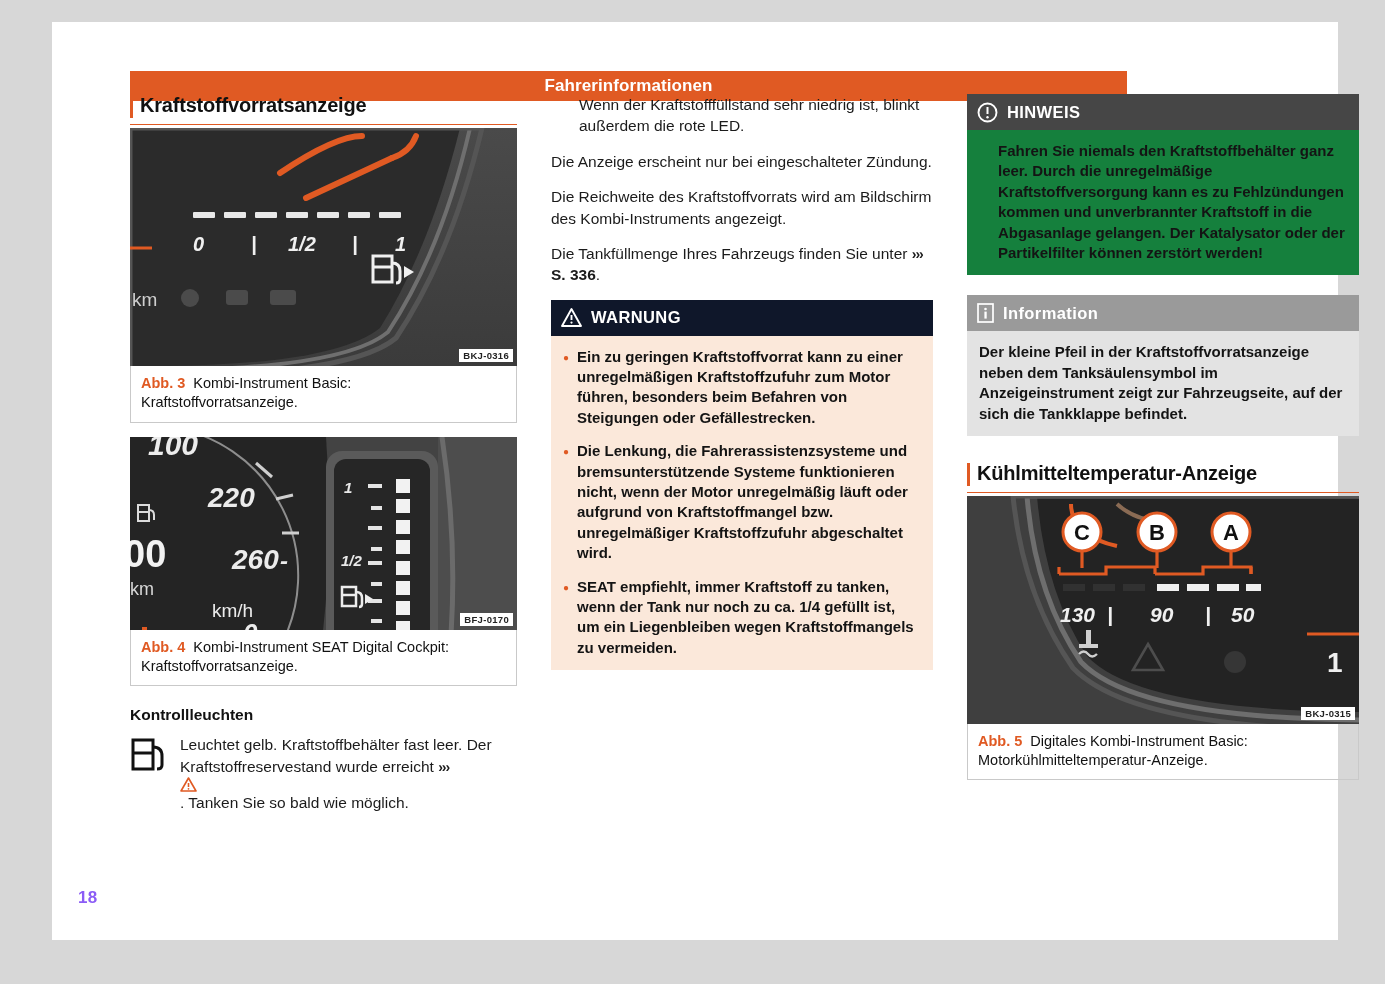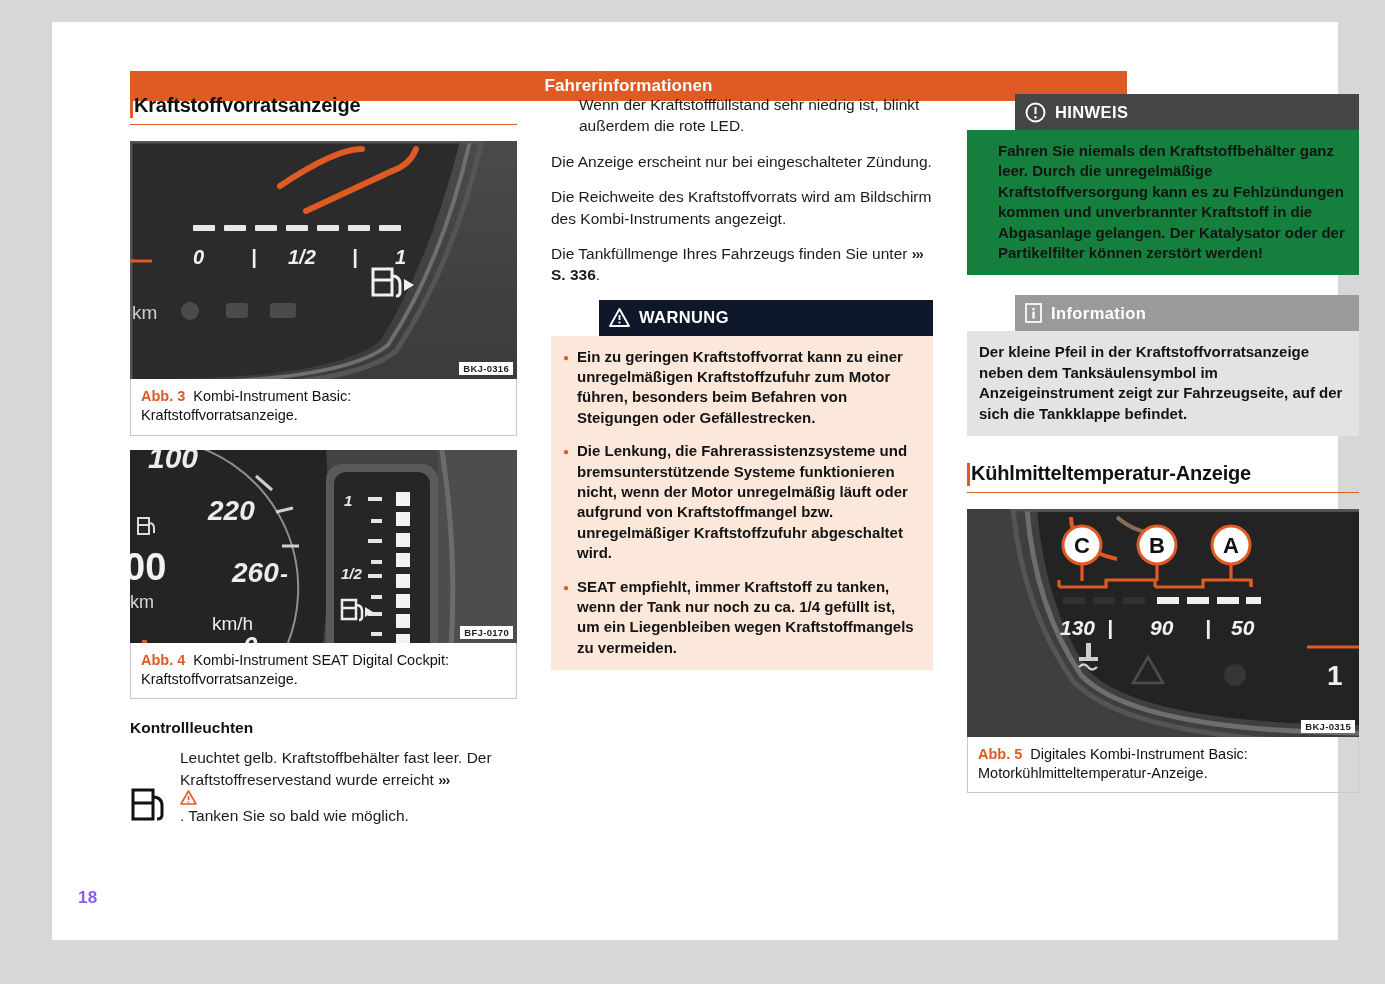--- a/index.html
+++ b/index.html
@@ -39,23 +39,23 @@
     display:flex;
     gap:34px;
   }
   .col{width:387px;}
   .col.mid{width:390px;}
   .col.right{width:392px;}
 
   
   .sec-head{
     position:relative;
-    padding-left:4px;
+    padding-left:10px;
     padding-bottom:7px;
-    margin-bottom:16px;
+    margin-bottom:3px;
     border-bottom:1.5px solid #e05a23;
   }
   .sec-head:before{
     content:"";position:absolute;left:0;top:1px;bottom:6px;width:3px;background:#e05a23;
   }
   .sec-head h2{
     margin:0;font-size:20px;font-weight:bold;color:#111;letter-spacing:-.2px;
   }
 
   
@@ -87,21 +87,21 @@
     font-size:15.5px;line-height:1.38;color:#1b1b1b;
   }
   p.body.indent{padding-left:28px;}
   .ref{font-weight:bold;}
   .chev{font-weight:bold;letter-spacing:-1px;font-size:14px;}
 
   
   .callout{margin-bottom:20px;}
   .callout .cbar{
     display:flex;align-items:center;gap:9px;
-    padding:5px 10px;height:26px;box-sizing:content-box;margin-left:48px;
+    padding:5px 10px;height:26px;box-sizing:content-box;
   }
   .callout .cbar .ctitle{
     color:#fff;font-size:16.5px;font-weight:bold;letter-spacing:.4px;
   }
   .callout.warn .cbar{background:#0f172a;}
   .callout.note .cbar{background:#464646;}
   .callout.info .cbar{background:#9a9a9a;}
   .callout .cbody{
     padding:11px 12px 12px 12px;
     font-size:15px;line-height:1.36;font-weight:bold;color:#141414;
@@ -115,21 +115,21 @@
   .callout .cbody p.bullet:before{
     content:"\25CF";position:absolute;left:0;top:0;
     color:#e05a23;font-size:10px;line-height:21px;
   }
 
   
   .sub-head{
     font-size:15.5px;font-weight:bold;color:#111;
     margin:20px 0 10px 0;
   }
-  .kl-row{display:flex;gap:10px;align-items:flex-end;}
+  .kl-row{display:flex;gap:10px;align-items:flex-start;}
   .kl-icon{flex:0 0 auto;width:40px;padding-top:2px;}
   .kl-text{font-size:15.5px;line-height:1.38;color:#1b1b1b;}
 
   
   .tri-inline{vertical-align:-2px;}
 
   
   svg{display:block;}
 </style>
 </head>

